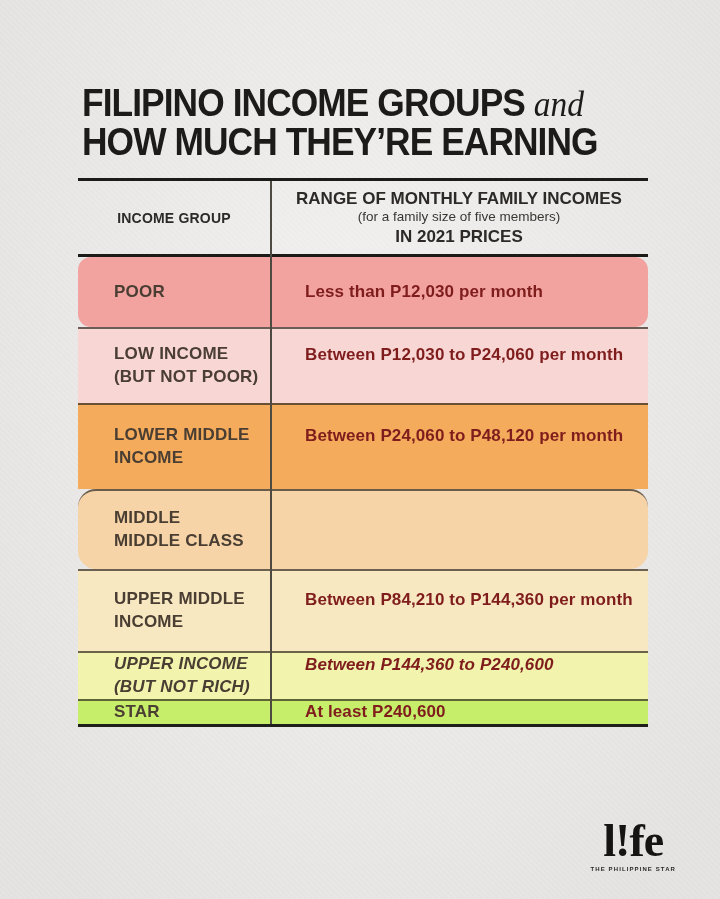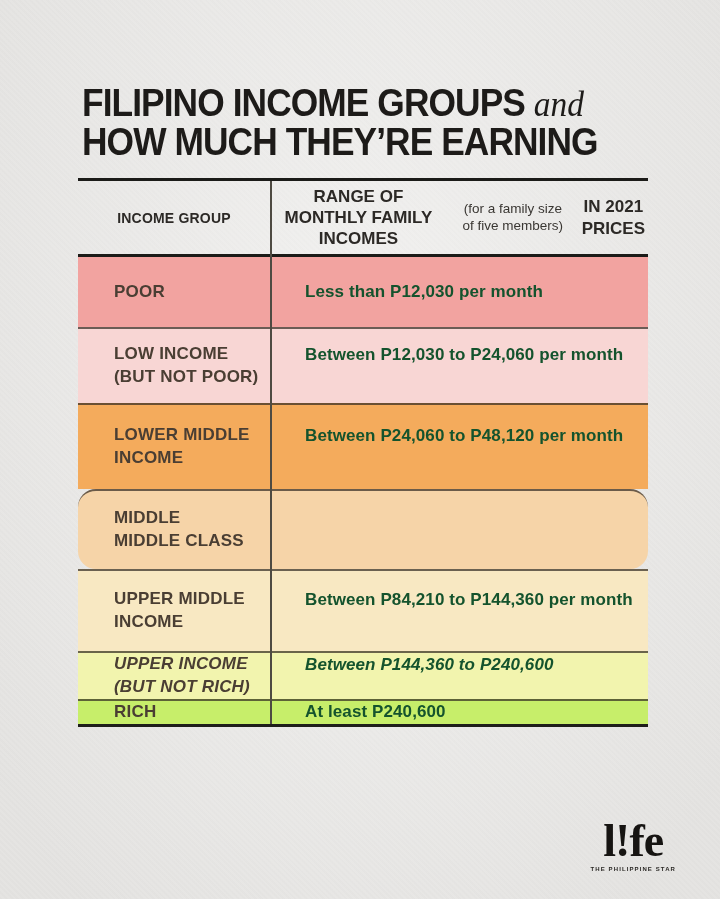--- a/index.html
+++ b/index.html
@@ -36,22 +36,22 @@
   .divider-v{
     position:absolute;left:192px;top:0;bottom:0;width:2px;
     background:#4e4a42;z-index:5;
   }
   .hrow{display:flex;box-sizing:border-box;height:76px;border-bottom:3px solid #1b1b18;}
   .hcell-group{
     width:192px;display:flex;align-items:center;justify-content:center;
     font-weight:bold;font-size:14px;color:#2c2926;letter-spacing:0.2px;
   }
   .hcell-range{
-    flex:1;display:flex;flex-direction:row;align-items:center;justify-content:center;
-    color:#2c2926;text-align:center;line-height:1.25;gap:11px;
+    flex:1;display:flex;flex-direction:column;align-items:center;justify-content:center;
+    color:#2c2926;text-align:center;line-height:1.25;
   }
   .h1a{font-weight:bold;font-size:17px;}
   .h1b{font-weight:normal;font-size:13.5px;color:#3a3733;}
   .h1c{font-weight:bold;font-size:17px;}
   .row{display:flex;box-sizing:border-box;}
   .row + .row{border-top:2px solid rgba(52,45,36,0.72);}
   .row:nth-of-type(1){height:70px;}
   .row:nth-of-type(2){height:72px;}
   .row:nth-of-type(3){height:70px;}
   .row:nth-of-type(4){height:76px;}
@@ -60,21 +60,21 @@
   .row:nth-of-type(7){height:82px;}
   .cell-group{
     width:192px;display:flex;align-items:center;box-sizing:border-box;
     padding-left:36px;
     font-weight:bold;font-size:17px;line-height:1.35;color:#4a3e33;
     white-space:pre-line;letter-spacing:0.2px;
   }
   .cell-range{
     flex:1;display:flex;align-items:center;box-sizing:border-box;
     padding-left:35px;
-    font-weight:bold;font-size:17px;color:#14532d;letter-spacing:0.1px;
+    font-weight:bold;font-size:17px;color:#7f1d1d;letter-spacing:0.1px;
   }
   .row.twoline .cell-range{transform:translateY(-11px);}
   
   .logo{position:absolute;right:44px;top:818px;text-align:center;}
   .logo-text{
     font-family:Liberation Serif, serif;font-weight:bold;
     font-size:46px;line-height:1;color:#161412;letter-spacing:-1px;margin:0;
   }
   .logo-sub{
     margin-top:2px;font-size:6px;font-weight:bold;letter-spacing:1.1px;
@@ -96,21 +96,21 @@
 
     <div class="hrow">
       <div class="hcell-group">INCOME GROUP</div>
       <div class="hcell-range">
         <div class="h1a">RANGE OF MONTHLY FAMILY INCOMES</div>
         <div class="h1b">(for a family size of five members)</div>
         <div class="h1c">IN 2021 PRICES</div>
       </div>
     </div>
 
-    <div class="row" style="background-color: rgb(242, 163, 160);">
+    <div class="row" style="background-color: rgb(242, 163, 160); border-radius: 13px;">
       <div class="cell-group">POOR</div>
       <div class="cell-range">Less than P12,030 per month</div>
     </div>
 
     <div class="row twoline" style="background-color: rgb(248, 214, 212);">
       <div class="cell-group">LOW INCOME
 (BUT NOT POOR)</div>
       <div class="cell-range">Between P12,030 to P24,060 per month</div>
     </div>
 
@@ -131,21 +131,21 @@
       <div class="cell-range">Between P84,210 to P144,360 per month</div>
     </div>
 
     <div class="row twoline" style="background-color: rgb(242, 244, 174); font-style: italic;">
       <div class="cell-group">UPPER INCOME
 (BUT NOT RICH)</div>
       <div class="cell-range">Between P144,360 to P240,600</div>
     </div>
 
     <div class="row" style="background-color: rgb(199, 238, 106);">
-      <div class="cell-group">RICH</div>
+      <div class="cell-group">STAR</div>
       <div class="cell-range">At least P240,600</div>
     </div>
   </div>
 
   <div class="logo">
     <div class="logo-text">l!fe</div>
     <div class="logo-sub">THE PHILIPPINE STAR</div>
   </div>
 
 </div>

